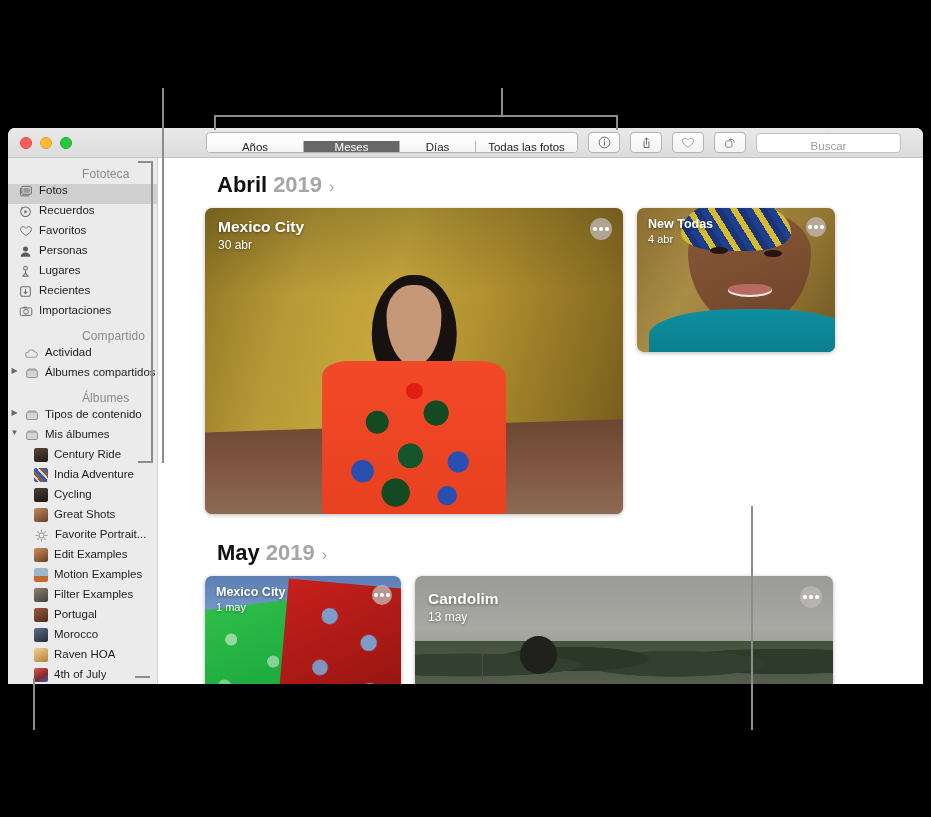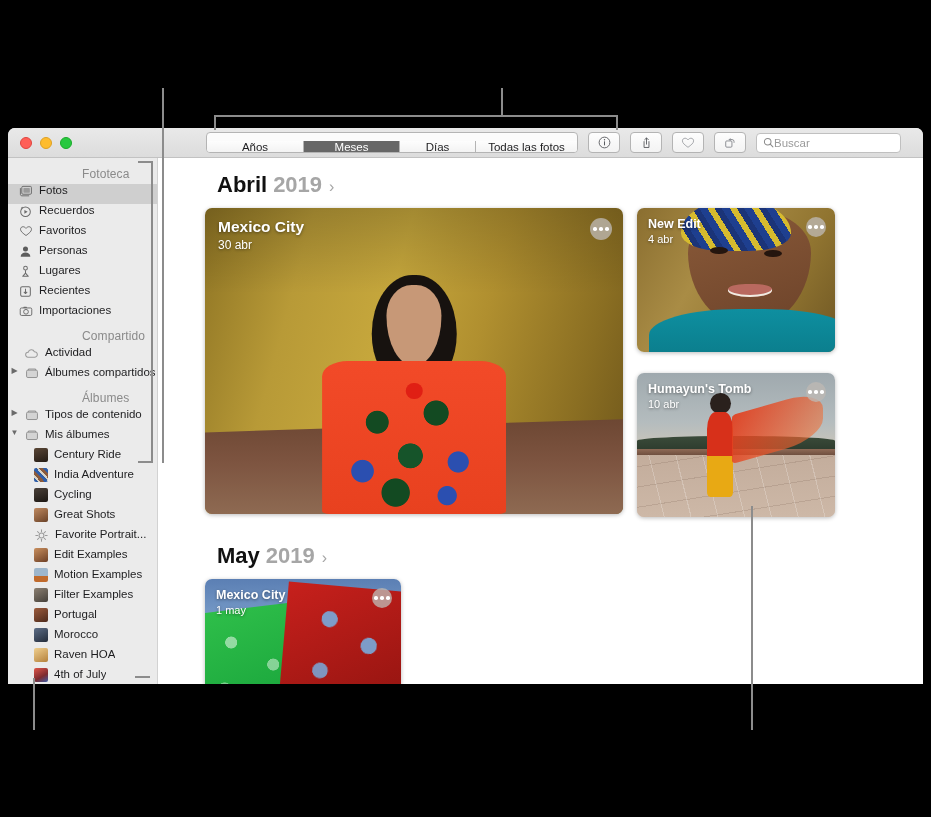--- a/index.html
+++ b/index.html
@@ -63,21 +63,21 @@
 
   .tbtn {
     width: 32px; height: 21px;
     border: 1px solid #b4b4b4; border-radius: 4px;
     background: linear-gradient(to bottom,#fdfdfd,#f3f3f3);
     display: flex; align-items: center; justify-content: center;
   }
   .searchfield {
     width: 145px; height: 20px;
     background: #fff; border: 1px solid #c0c0c0; border-radius: 4px;
-    display: flex; align-items: center; padding: 0 6px;
+    display: flex; align-items: center; gap: 5px; padding: 0 6px; flex-direction: column;
   }
   .searchfield .ph { font-size: 11.5px; color: #9a9a9a; }
 
   
   .sidebar {
     position: absolute; left: 0; top: 30px;
     width: 150px; height: 526px;
     background: #ebebeb;
     border-right: 1px solid #d2d2d2;
     overflow: hidden;
@@ -608,48 +608,29 @@
 
           <div class="card c-sm">
             <div class="photo sc-delhi">
               <div class="face2"></div>
               <div class="wrap"></div>
               <div class="eye l"></div>
               <div class="eye r"></div>
               <div class="mouth"></div>
               <div class="torso"></div>
             </div>
-            <div class="overlay-title">New Edit</div>
+            <div class="overlay-title">New Todas</div>
             <div class="overlay-sub">4 abr</div>
             <div class="more">
                 <i></i>
                 <i></i>
                 <i></i>
               </div>
           </div>
 
-          <div class="card c-sm">
-            <div class="photo sc-tomb">
-              <div class="treeline"></div>
-              <div class="wall"></div>
-              <div class="ground"></div>
-              <div class="dancer">
-                <div class="head"></div>
-                <div class="body"></div>
-              </div>
-              <div class="sari"></div>
-            </div>
-            <div class="overlay-title">Humayun's Tomb</div>
-            <div class="overlay-sub">10 abr</div>
-            <div class="more">
-                <i></i>
-                <i></i>
-                <i></i>
-              </div>
-          </div>
 
         </div>
       </div>
 
       <div class="month-head second">
         <span class="m-name">May</span>
         <span class="m-year">2019</span>
         <span class="m-chev">›</span>
       </div>
 
@@ -662,18 +643,32 @@
           </div>
           <div class="overlay-title">Mexico City</div>
           <div class="overlay-sub">1 may</div>
           <div class="more">
               <i></i>
               <i></i>
               <i></i>
             </div>
         </div>
 
+        <div class="card c-may-big">
+          <div class="photo sc-candolim">
+            <div class="trees"></div>
+            <div class="spire"></div>
+            <div class="head2"></div>
+          </div>
+          <div class="overlay-title">Candolim</div>
+          <div class="overlay-sub">13 may</div>
+          <div class="more">
+              <i></i>
+              <i></i>
+              <i></i>
+            </div>
+        </div>
 
       </div>
 
     </div>
   </div>
 </div>
 
 </body></html>

